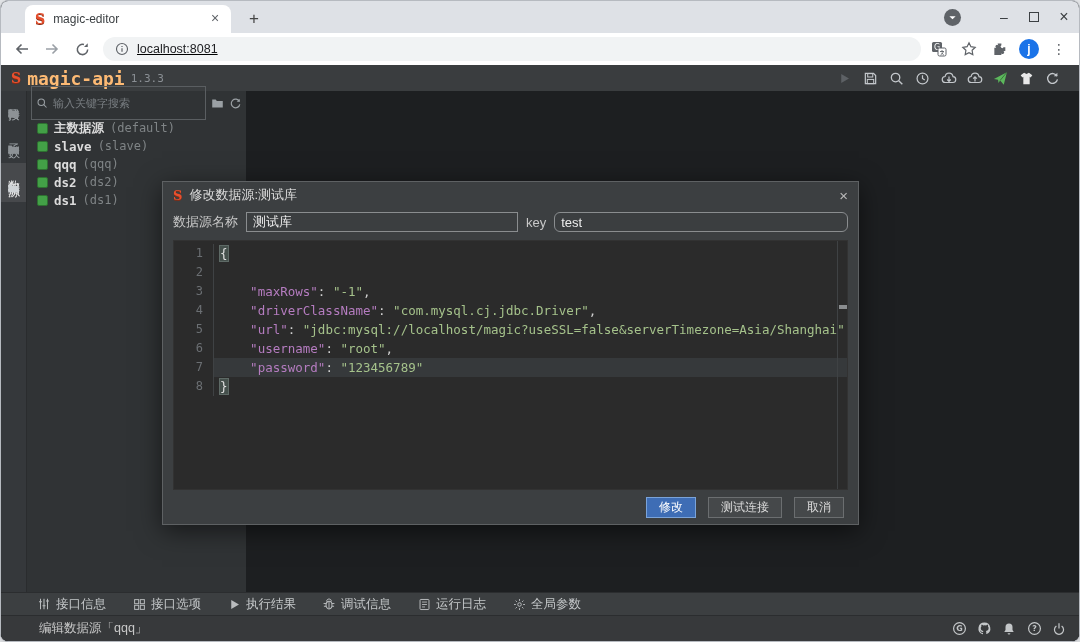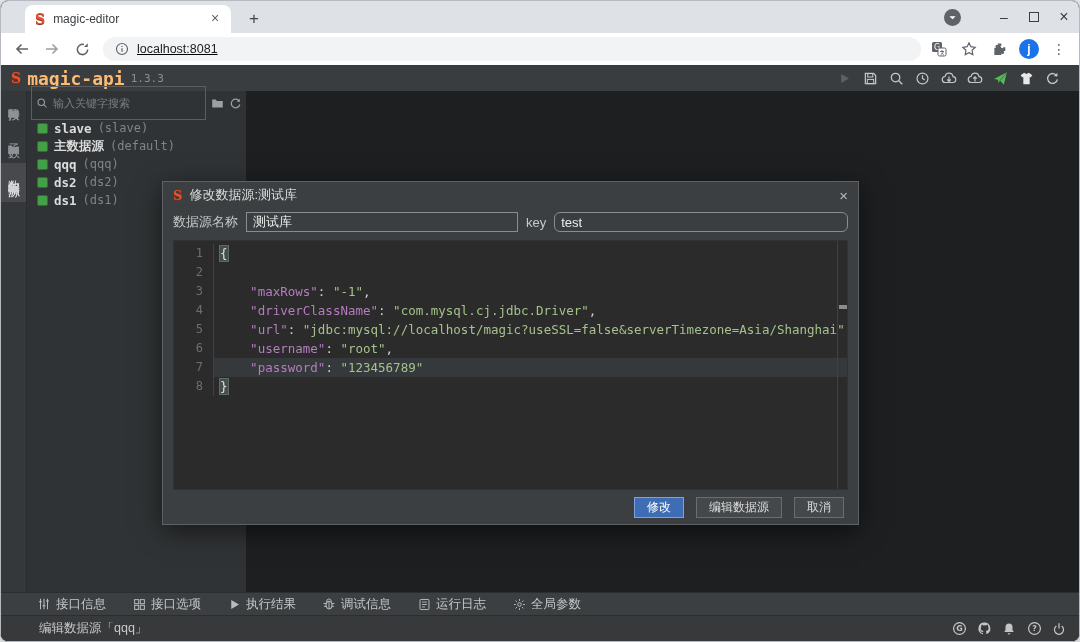--- a/index.html
+++ b/index.html
@@ -305,27 +305,27 @@
           <span class="mini-ic">
             <svg width="13" height="13" viewBox="0 0 16 16">
                 <path d="M12.8 5.5A5.3 5.3 0 1 0 13.3 9" stroke="currentColor" stroke-width="1.5" fill="none"></path>
                 <path d="M13.2 2v3.7H9.5z" fill="currentColor"></path>
               </svg>
           </span>
         </div>
         <div class="tree-items">
             <div class="tree-item">
               <span class="ds-ic"></span>
+              <span class="tree-name">主数据源</span>
+              <span class="tree-suffix">(default)</span>
+            </div>
+            <div class="tree-item">
+              <span class="ds-ic"></span>
               <span class="tree-name">slave</span>
               <span class="tree-suffix">(slave)</span>
-            </div>
-            <div class="tree-item">
-              <span class="ds-ic"></span>
-              <span class="tree-name">主数据源</span>
-              <span class="tree-suffix">(default)</span>
             </div>
             <div class="tree-item">
               <span class="ds-ic"></span>
               <span class="tree-name">qqq</span>
               <span class="tree-suffix">(qqq)</span>
             </div>
             <div class="tree-item">
               <span class="ds-ic"></span>
               <span class="tree-name">ds2</span>
               <span class="tree-suffix">(ds2)</span>
@@ -386,21 +386,21 @@
                 <span class="ed-gutter">8</span>
                 <span class="ed-code"><span class="tok-b">}</span></span>
               </div>
             </div>
           <div class="ed-scrollbar">
             <div class="ed-thumb"></div>
           </div>
         </div>
         <div class="dlg-buttons">
             <button class="btn primary">修改</button>
-            <button class="btn">编辑数据源</button>
+            <button class="btn">测试连接</button>
             <button class="btn">取消</button>
           </div>
       </div>
     </div>
 
     <div class="bottom-tabs">
         <div class="btab">
           <span class="btab-ic">
             <svg width="14" height="14" viewBox="0 0 16 16">
               <path d="M4 2v12M8 2v12M12 2v12" stroke="currentColor" stroke-width="1.2"></path>

